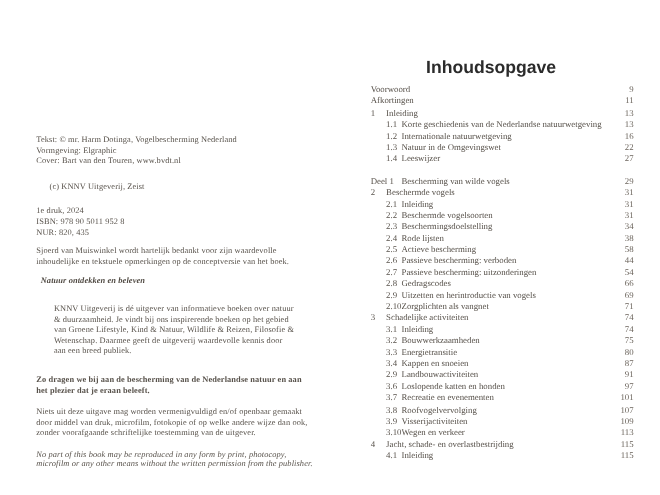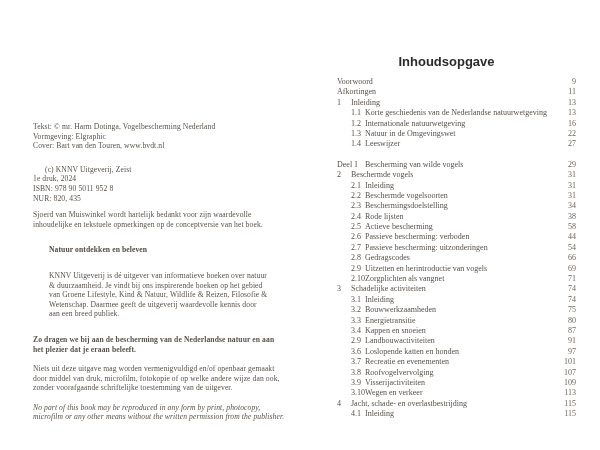--- a/index.html
+++ b/index.html
@@ -22,43 +22,44 @@
     width: 252px;
     color: #57514a;
     font-size: 7.6px;
     line-height: 9.6px;
     letter-spacing: 0.1px;
   }
   .colophon p { margin: 0 0 9px 0; }
   .colophon .credits { margin-bottom: 14px; }
   .colophon .imprint { margin-bottom: 6px; }
   .colophon .imprint-line { display: block; }
-  .colophon .imprint-first { margin-bottom: 0; padding-left: 12px; }
+  .colophon .imprint-first { margin-bottom: 13px; padding-left: 12px; }
   .colophon .thanks { margin-top: 7px; margin-bottom: 8px; }
   .colophon .nature-heading {
     font-weight: bold;
-    margin: 16px;
+    margin: 4px;
     color: #4f4942;
+    font-style: italic;
   }
   .colophon .nature-body { margin: 16px; }
   .colophon .nature-body2 { margin: 0 0 10px 0; font-weight: bold; }
   .colophon .copyright-nl { margin-bottom: 10px; }
   .colophon .copyright-en { font-style: italic; margin: 0; }
 
   
   .toc-page {
     position: absolute;
     left: 337px; top: 55px;
     width: 239px;
     color: #57514a;
   }
   .toc-title {
     font-family: "Liberation Sans", sans-serif;
     font-weight: bold;
-    font-size: 13px;
+    font-size: 16px;
     line-height: 14px;
     color: #2b2b2b;
     text-align: center;
     margin: 0 20px 8px 0;
   }
   .toc-list { width: 100%; }
   .toc-row {
     display: flex;
     align-items: baseline;
     font-size: 8px;

